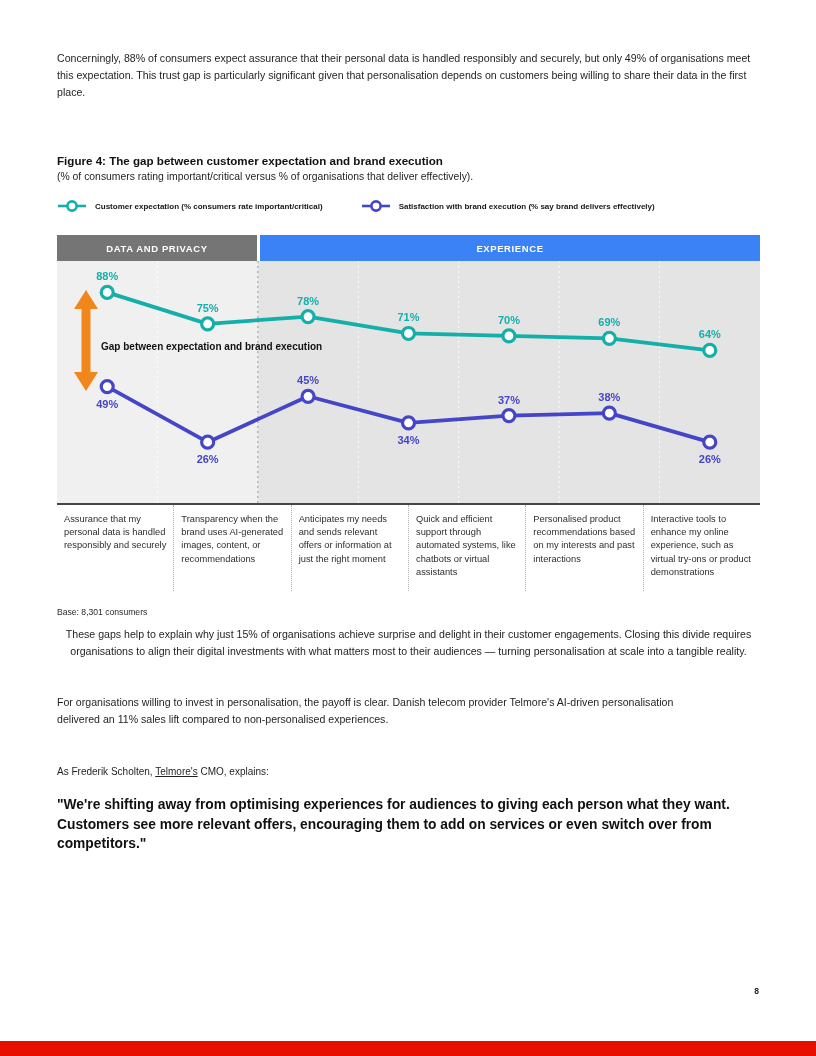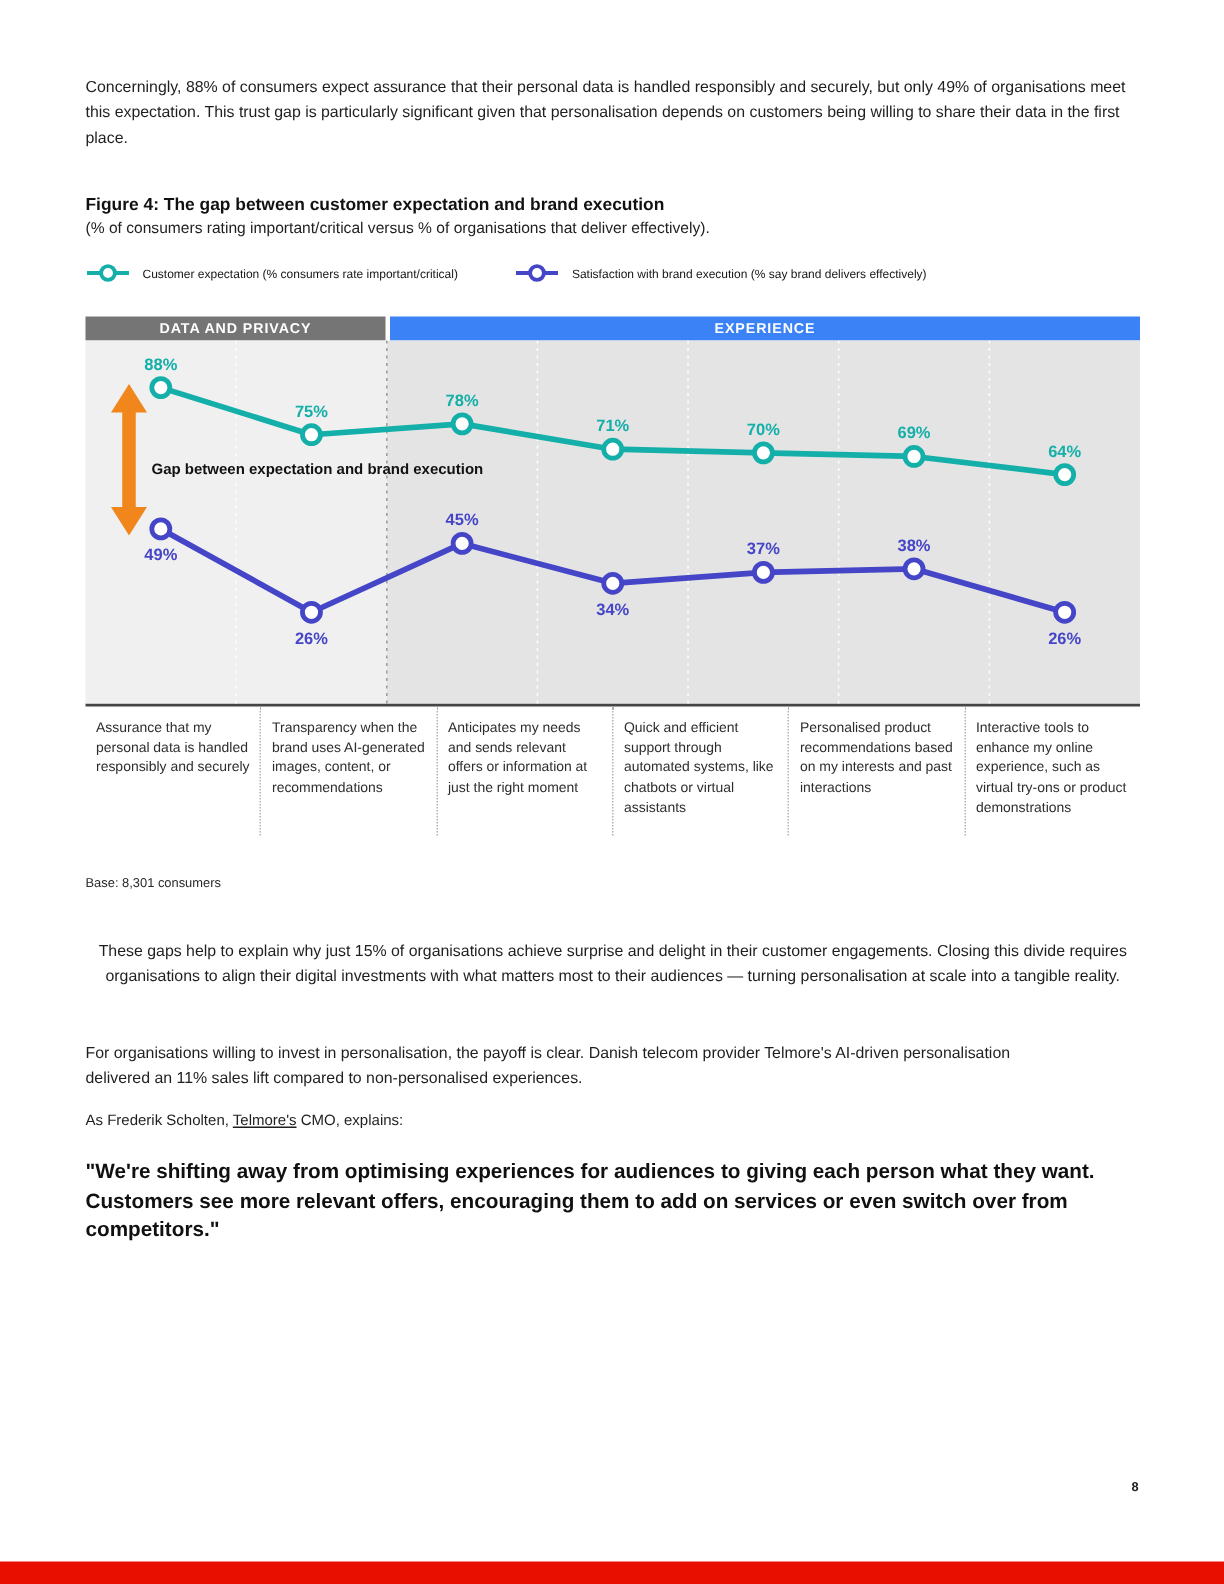--- a/index.html
+++ b/index.html
@@ -3,34 +3,34 @@
 <meta charset="utf-8">
 <style>
   * { box-sizing: border-box; }
   html,body { margin:0; padding:0; }
   body {
     width:816px; height:1056px; position:relative; overflow:hidden;
     background:#ffffff; color:#1f1f1f;
     font-family:"Liberation Sans", sans-serif;
   }
   .abs { position:absolute; }
-  .col { left:57px; width:703px; }
+  .col { left:57px; width:703px;margin-top:24px; }
 
   .body-text { font-size:10.6px; line-height:1.6; color:#1f1f1f; }
 
   .figure-title { font-size:11.6px; font-weight:700; color:#111; }
   .figure-subtitle { font-size:10.4px; color:#1f1f1f; }
 
   .legend-row { display:flex; align-items:center; gap:38px; }
   .legend-item { display:flex; align-items:center; gap:8px; }
-  .legend-label { font-size:8px; color:#161616; }
+  .legend-label { font-size:8px; color:#161616;font-weight:bold; }
 
   .chart-header { display:flex; gap:3px; }
   .band {
-    height:16px; display:flex; align-items:center; justify-content:center;
+    height:26px; display:flex; align-items:center; justify-content:center;
     color:#fff; font-weight:700; font-size:9.5px; letter-spacing:.6px;
   }
 
   .plot { position:relative; height:244px; border-bottom:2px solid #454545; }
   .plot-bg { position:absolute; top:0; bottom:0; }
   .plot-svg { position:absolute; left:0; top:0; }
   .plot-svg text { font-family:"Liberation Sans", sans-serif; font-weight:700; }
 
   .cat-row { display:flex; }
   .cat-cell {

